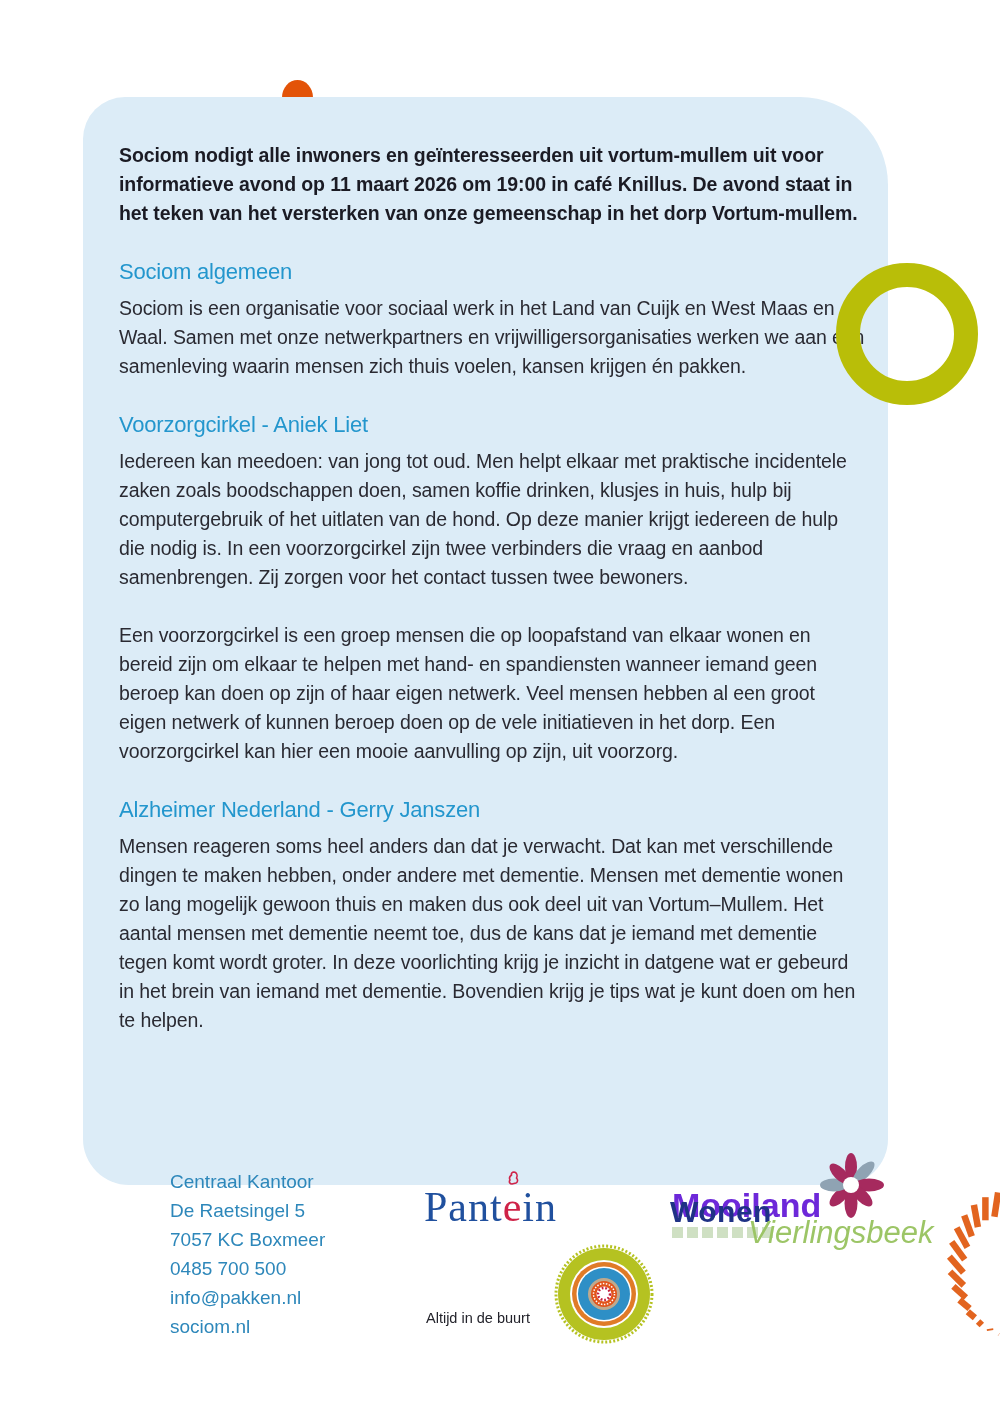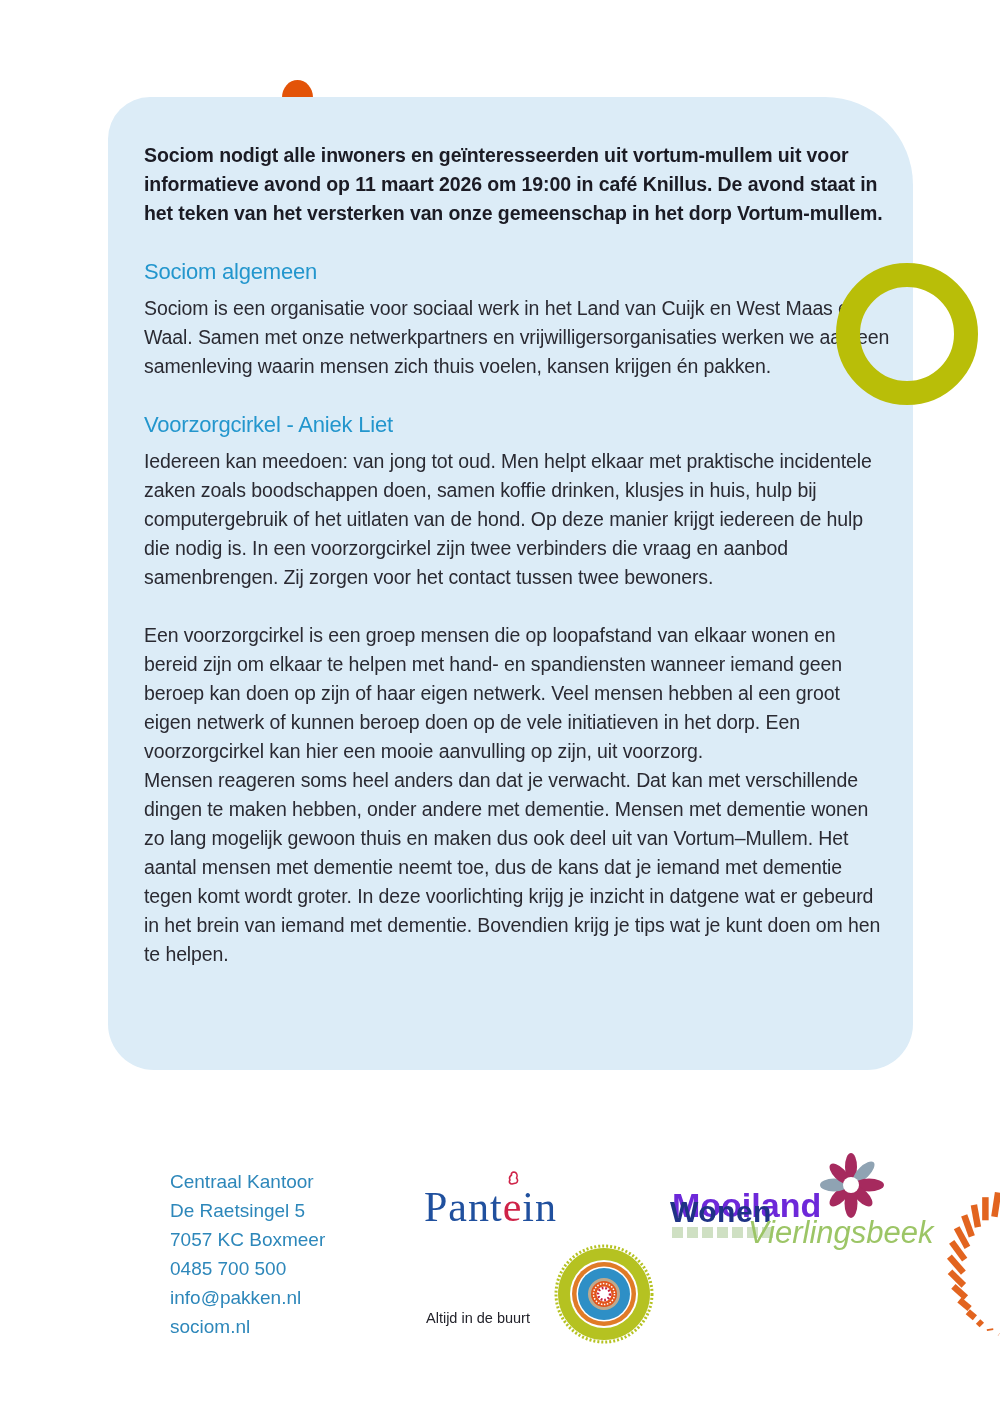--- a/index.html
+++ b/index.html
@@ -4,22 +4,22 @@
 <style>
   * { margin: 0; padding: 0; box-sizing: border-box; }
   html, body { width: 1000px; height: 1419px; background: #ffffff; }
   body { font-family: "Liberation Sans", sans-serif; position: relative; overflow: hidden; }
 
   .page { position: absolute; inset: 0; width: 1000px; height: 1419px; background: #ffffff; }
 
   
   .card {
     position: absolute;
-    left: 108px; top: 97px;
-    width: 805px; height: 973px;
+    left: 83px; top: 97px;
+    width: 805px; height: 1088px;
     background: #dcecf7;
     border-radius: 42px 88px 46px 46px;
     padding: 44px 38px 16px 36px;
   }
 
   
   .dot-notch {
     position: absolute; left: 268px; top: 69px;
     width: 58px; height: 58px; border-radius: 50%;
     background: #ffffff;
@@ -128,20 +128,21 @@
       <p>Sociom is een organisatie voor sociaal werk in het Land van Cuijk en West Maas en Waal. Samen met onze netwerkpartners en vrijwilligersorganisaties werken we aan een samenleving waarin mensen zich thuis voelen, kansen krijgen én pakken.</p>
     </div>
 
     <div class="section">
       <h2>Voorzorgcirkel - Aniek Liet</h2>
       <p>Iedereen kan meedoen: van jong tot oud. Men helpt elkaar met praktische incidentele zaken zoals boodschappen doen, samen koffie drinken, klusjes in huis, hulp bij computergebruik of het uitlaten van de hond. Op deze manier krijgt iedereen de hulp die nodig is. In een voorzorgcirkel zijn twee verbinders die vraag en aanbod samenbrengen. Zij zorgen voor het contact tussen twee bewoners.</p>
       <p>Een voorzorgcirkel is een groep mensen die op loopafstand van elkaar wonen en bereid zijn om elkaar te helpen met hand- en spandiensten wanneer iemand geen beroep kan doen op zijn of haar eigen netwerk. Veel mensen hebben al een groot eigen netwerk of kunnen beroep doen op de vele initiatieven in het dorp. Een voorzorgcirkel kan hier een mooie aanvulling op zijn, uit voorzorg.</p>
     </div>
 
     <div class="section">
+      <h2>Alzheimer Nederland - Gerry Janszen</h2>
       <p>Mensen reageren soms heel anders dan dat je verwacht. Dat kan met verschillende dingen te maken hebben, onder andere met dementie. Mensen met dementie wonen zo lang mogelijk gewoon thuis en maken dus ook deel uit van Vortum–Mullem. Het aantal mensen met dementie neemt toe, dus de kans dat je iemand met dementie tegen komt wordt groter. In deze voorlichting krijg je inzicht in datgene wat er gebeurd in het brein van iemand met dementie. Bovendien krijg je tips wat je kunt doen om hen te helpen.</p>
     </div>
 
   </div>
 
   <div class="lime-ring"></div>
 
   <div class="contact">
     <div>Centraal Kantoor</div>
     <div>De Raetsingel 5</div>

